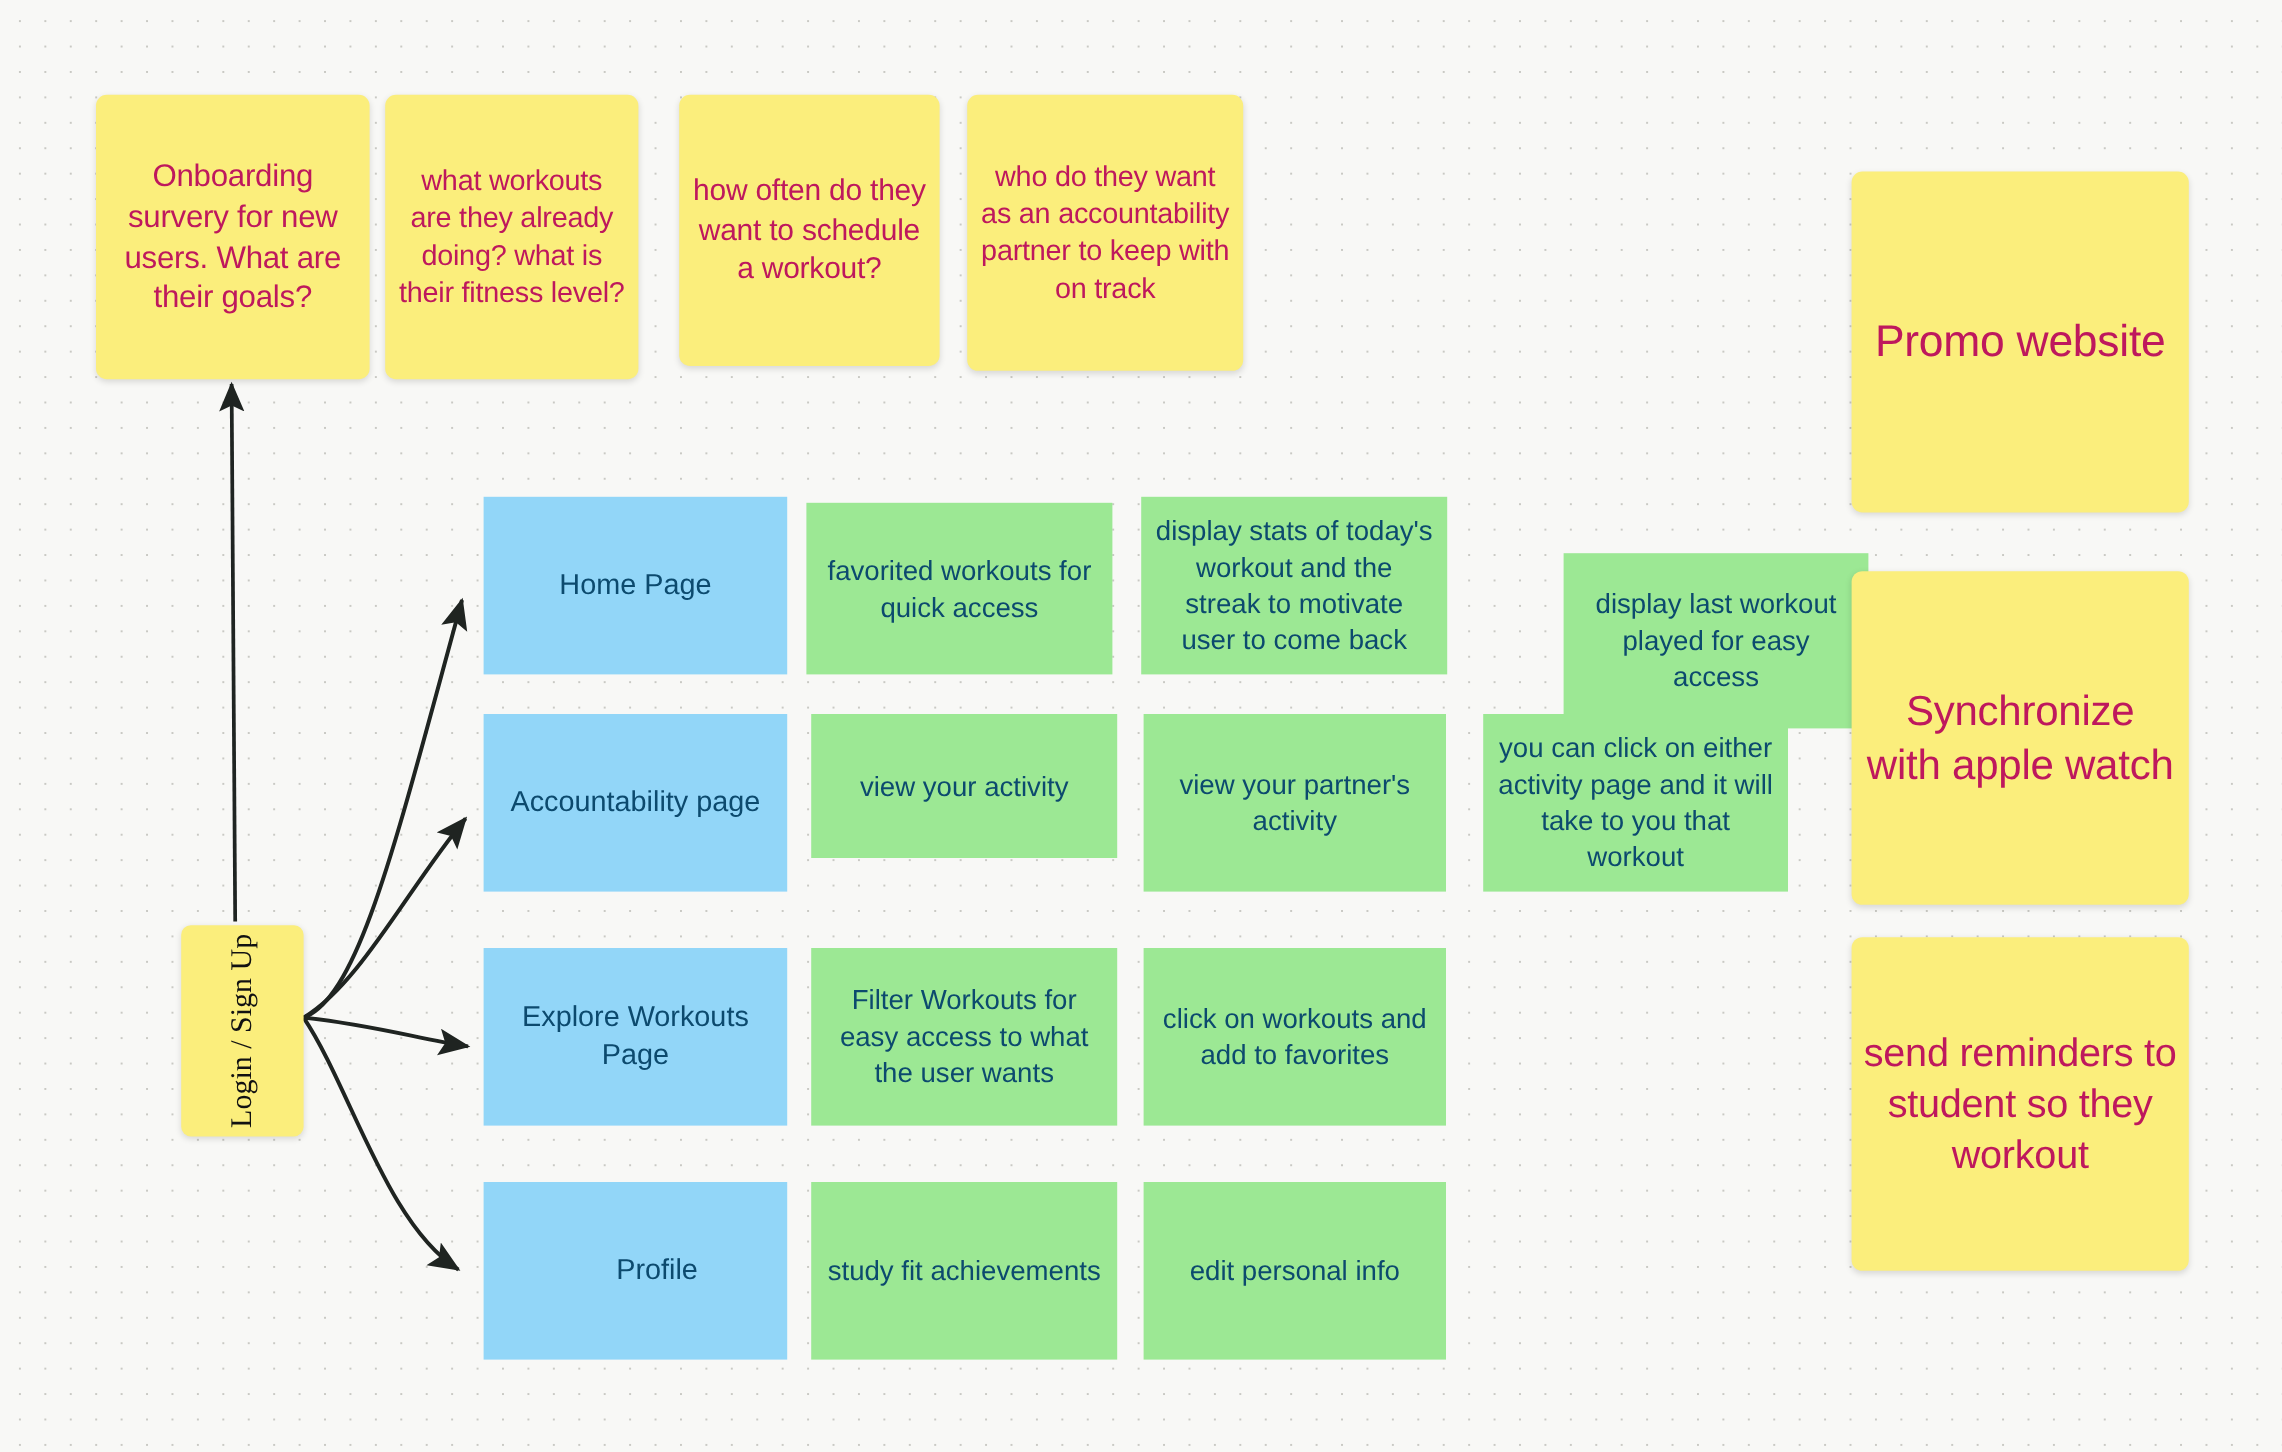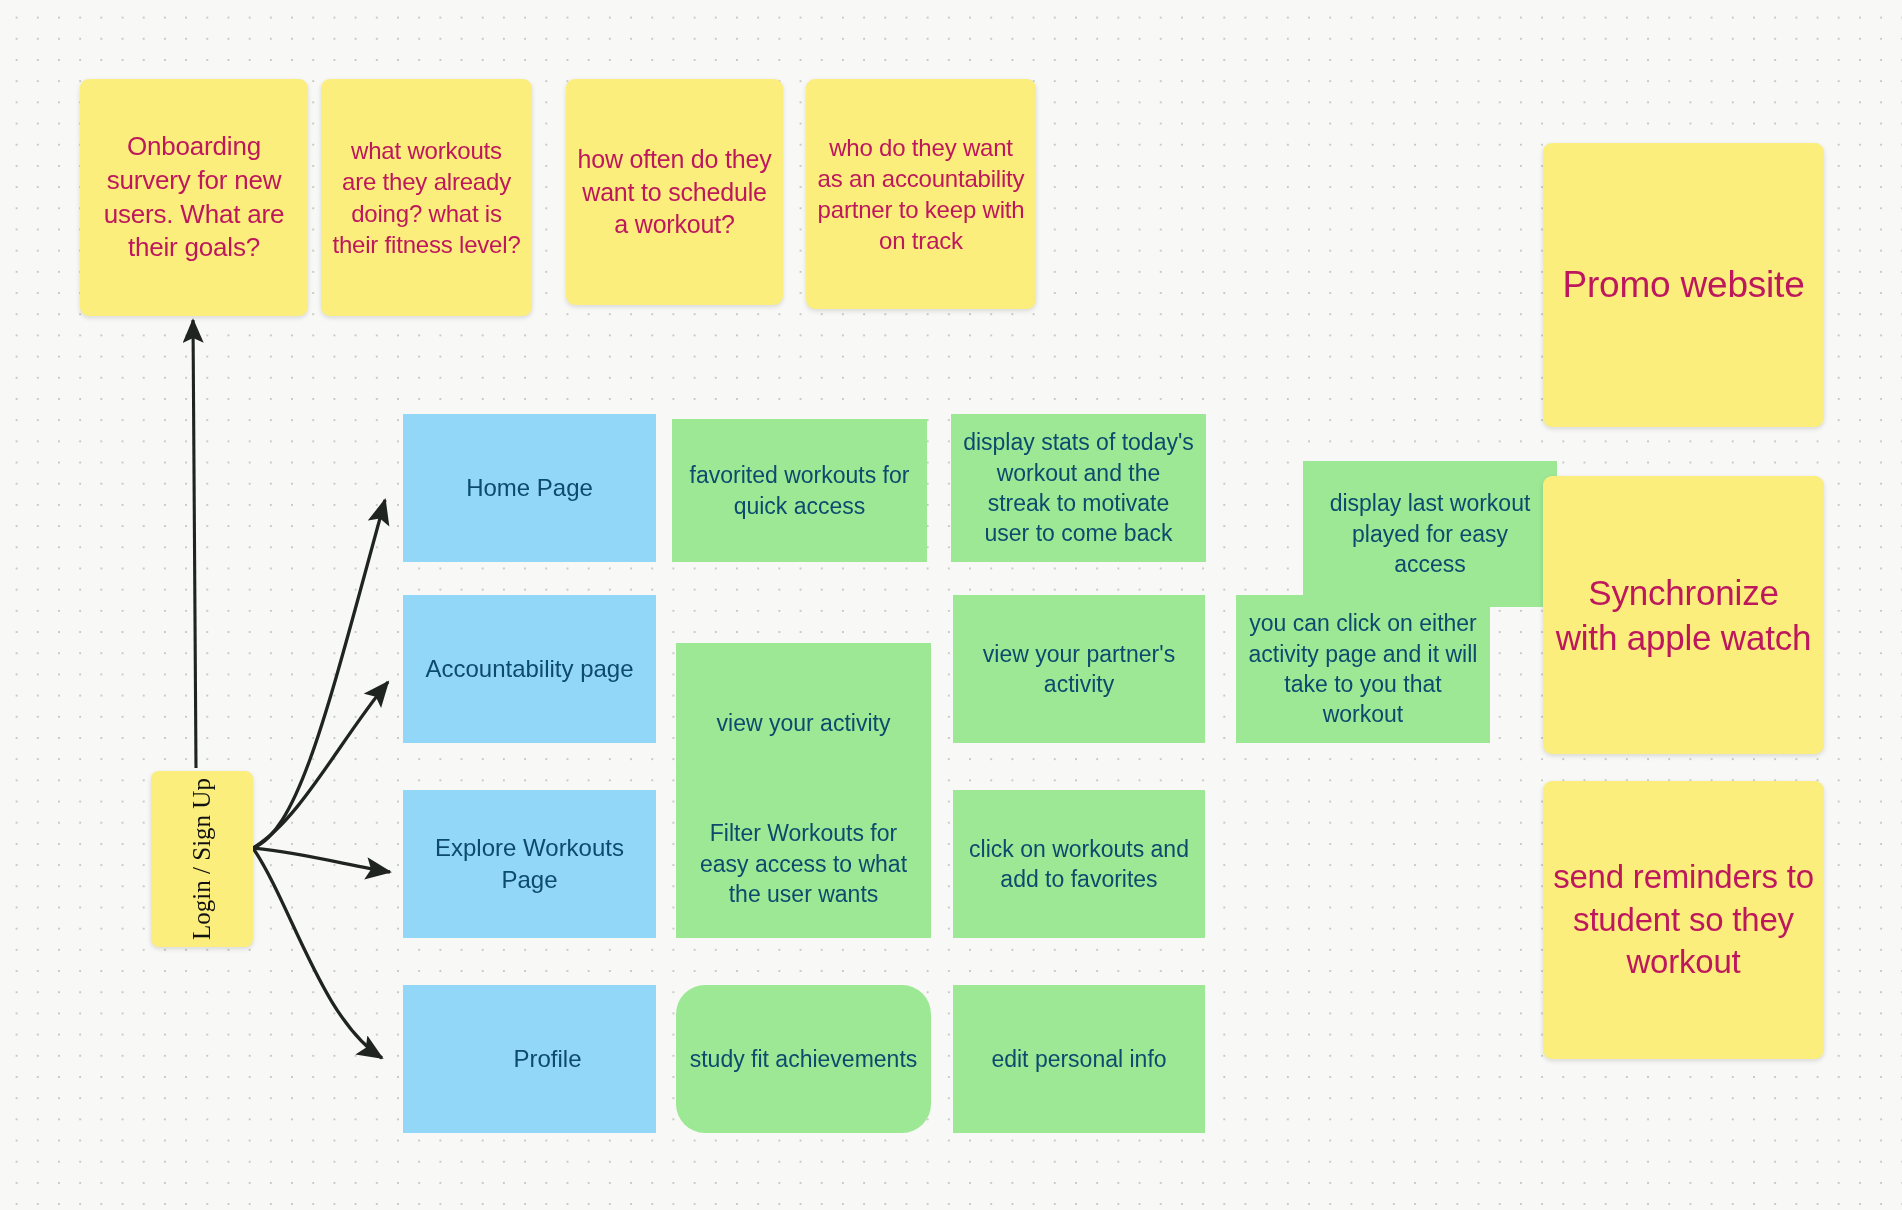--- a/index.html
+++ b/index.html
@@ -109,30 +109,30 @@
   <div class="vert-label" style="left:151px; top:771px; width:102px; height:176px;">
     <span style="font-size:25px;">Login / Sign Up</span>
   </div>
 
   <div class="node blue" style="left:403px; top:414px; width:253px; height:148px; font-size:24px;">Home Page</div>
   <div class="node green" style="left:672px; top:419px; width:255px; height:143px; font-size:23px;">favorited workouts for quick access</div>
   <div class="node green" style="left:951px; top:414px; width:255px; height:148px; font-size:23px;">display stats of today's workout and the streak to motivate user to come back</div>
   <div class="node green" style="left:1303px; top:416px; width:254px; height:146px; font-size:23px;margin-top:45px;">display last workout played for easy access</div>
 
   <div class="node blue" style="left:403px; top:595px; width:253px; height:148px; font-size:24px;">Accountability page</div>
-  <div class="node green" style="left:676px; top:595px; width:255px; height:160px; font-size:23px;margin-top:48px;">view your activity</div>
+  <div class="node green" style="left:676px; top:595px; width:255px; height:120px; font-size:23px;">view your activity</div>
   <div class="node green" style="left:953px; top:595px; width:252px; height:148px; font-size:23px;">view your partner's activity</div>
   <div class="node green" style="left:1236px; top:595px; width:254px; height:148px; font-size:23px;">you can click on either activity page and it will take to you that workout</div>
 
   <div class="node blue" style="left:403px; top:790px; width:253px; height:148px; font-size:24px;">Explore Workouts Page</div>
   <div class="node green" style="left:676px; top:790px; width:255px; height:148px; font-size:23px;">Filter Workouts for easy access to what the user wants</div>
   <div class="node green" style="left:953px; top:790px; width:252px; height:148px; font-size:23px;">click on workouts and add to favorites</div>
 
   <div class="node blue" style="left:403px; top:985px; width:253px; height:148px; font-size:24px;padding-left:48px;">Profile</div>
-  <div class="node green" style="left:676px; top:985px; width:255px; height:148px; font-size:23px;border-radius:29px;">study fit achievements</div>
+  <div class="node green" style="left:676px; top:985px; width:255px; height:148px; font-size:23px;">study fit achievements</div>
   <div class="node green" style="left:953px; top:985px; width:252px; height:148px; font-size:23px;">edit personal info</div>
 
   <div class="sticky" style="left:1543px; top:143px; width:281px; height:284px; font-size:37px;">Promo website</div>
 
   <div class="sticky" style="left:1543px; top:476px; width:281px; height:278px; font-size:35px;">Synchronize with apple watch</div>
 
   <div class="sticky" style="left:1543px; top:781px; width:281px; height:278px; font-size:33px;">send reminders to student so they workout</div>
 
 </div>
 

